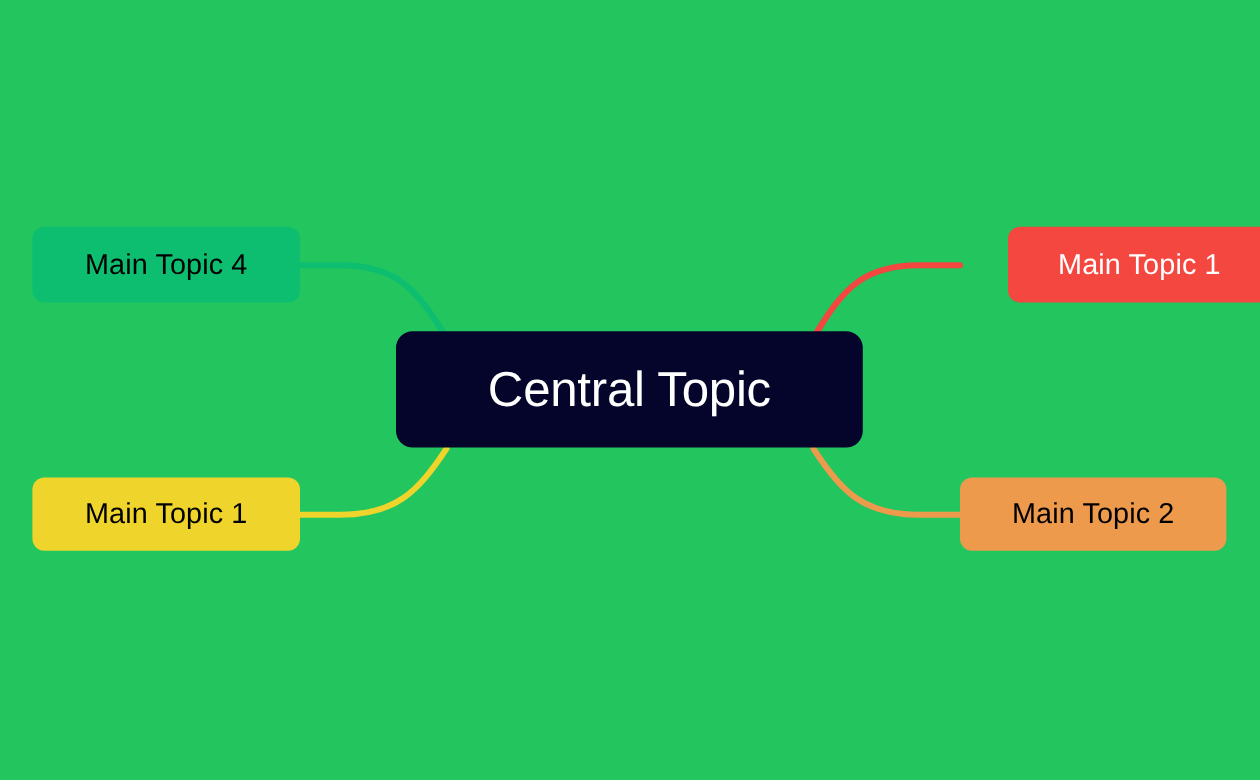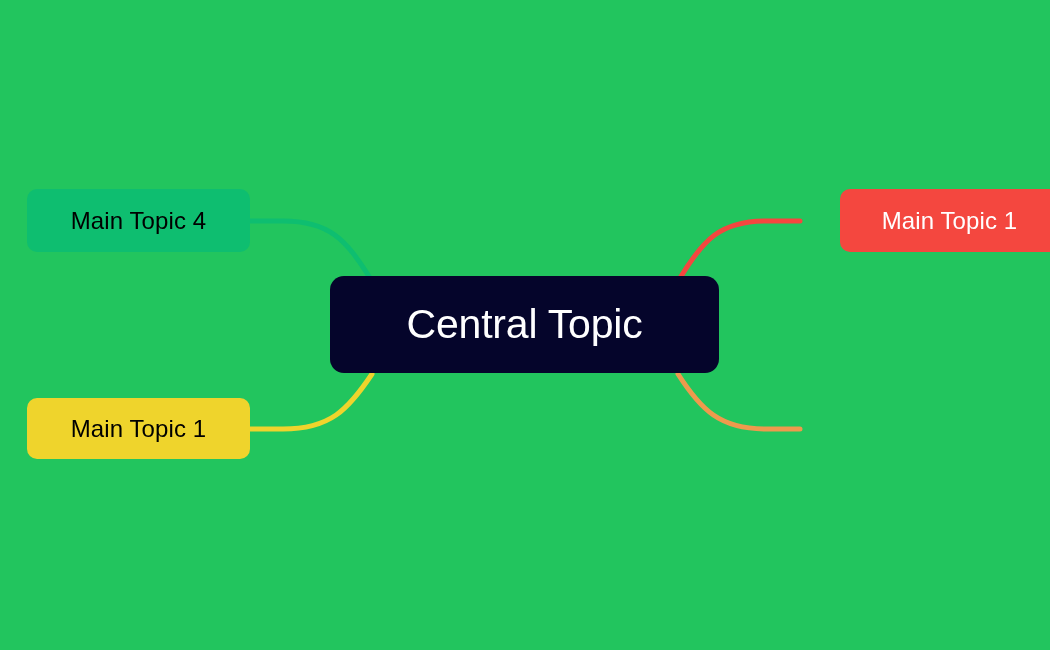--- a/index.html
+++ b/index.html
@@ -101,14 +101,17 @@
   </div>
 
   <div class="node" id="central-node" style="background: rgb(5, 5, 43); color: rgb(255, 255, 255);">
     <span class="node-label">Central Topic</span>
   </div>
 
   <div class="node" id="node-topic-1" style="background: rgb(244, 71, 63); color: rgb(255, 255, 255);">
     <span class="node-label">Main Topic 1</span>
   </div>
 
+  <div class="node" id="node-topic-2" style="background: rgb(238, 154, 77); color: rgb(0, 0, 0);">
+    <span class="node-label">Main Topic 2</span>
+  </div>
 
 </div>
 
 </body></html>

